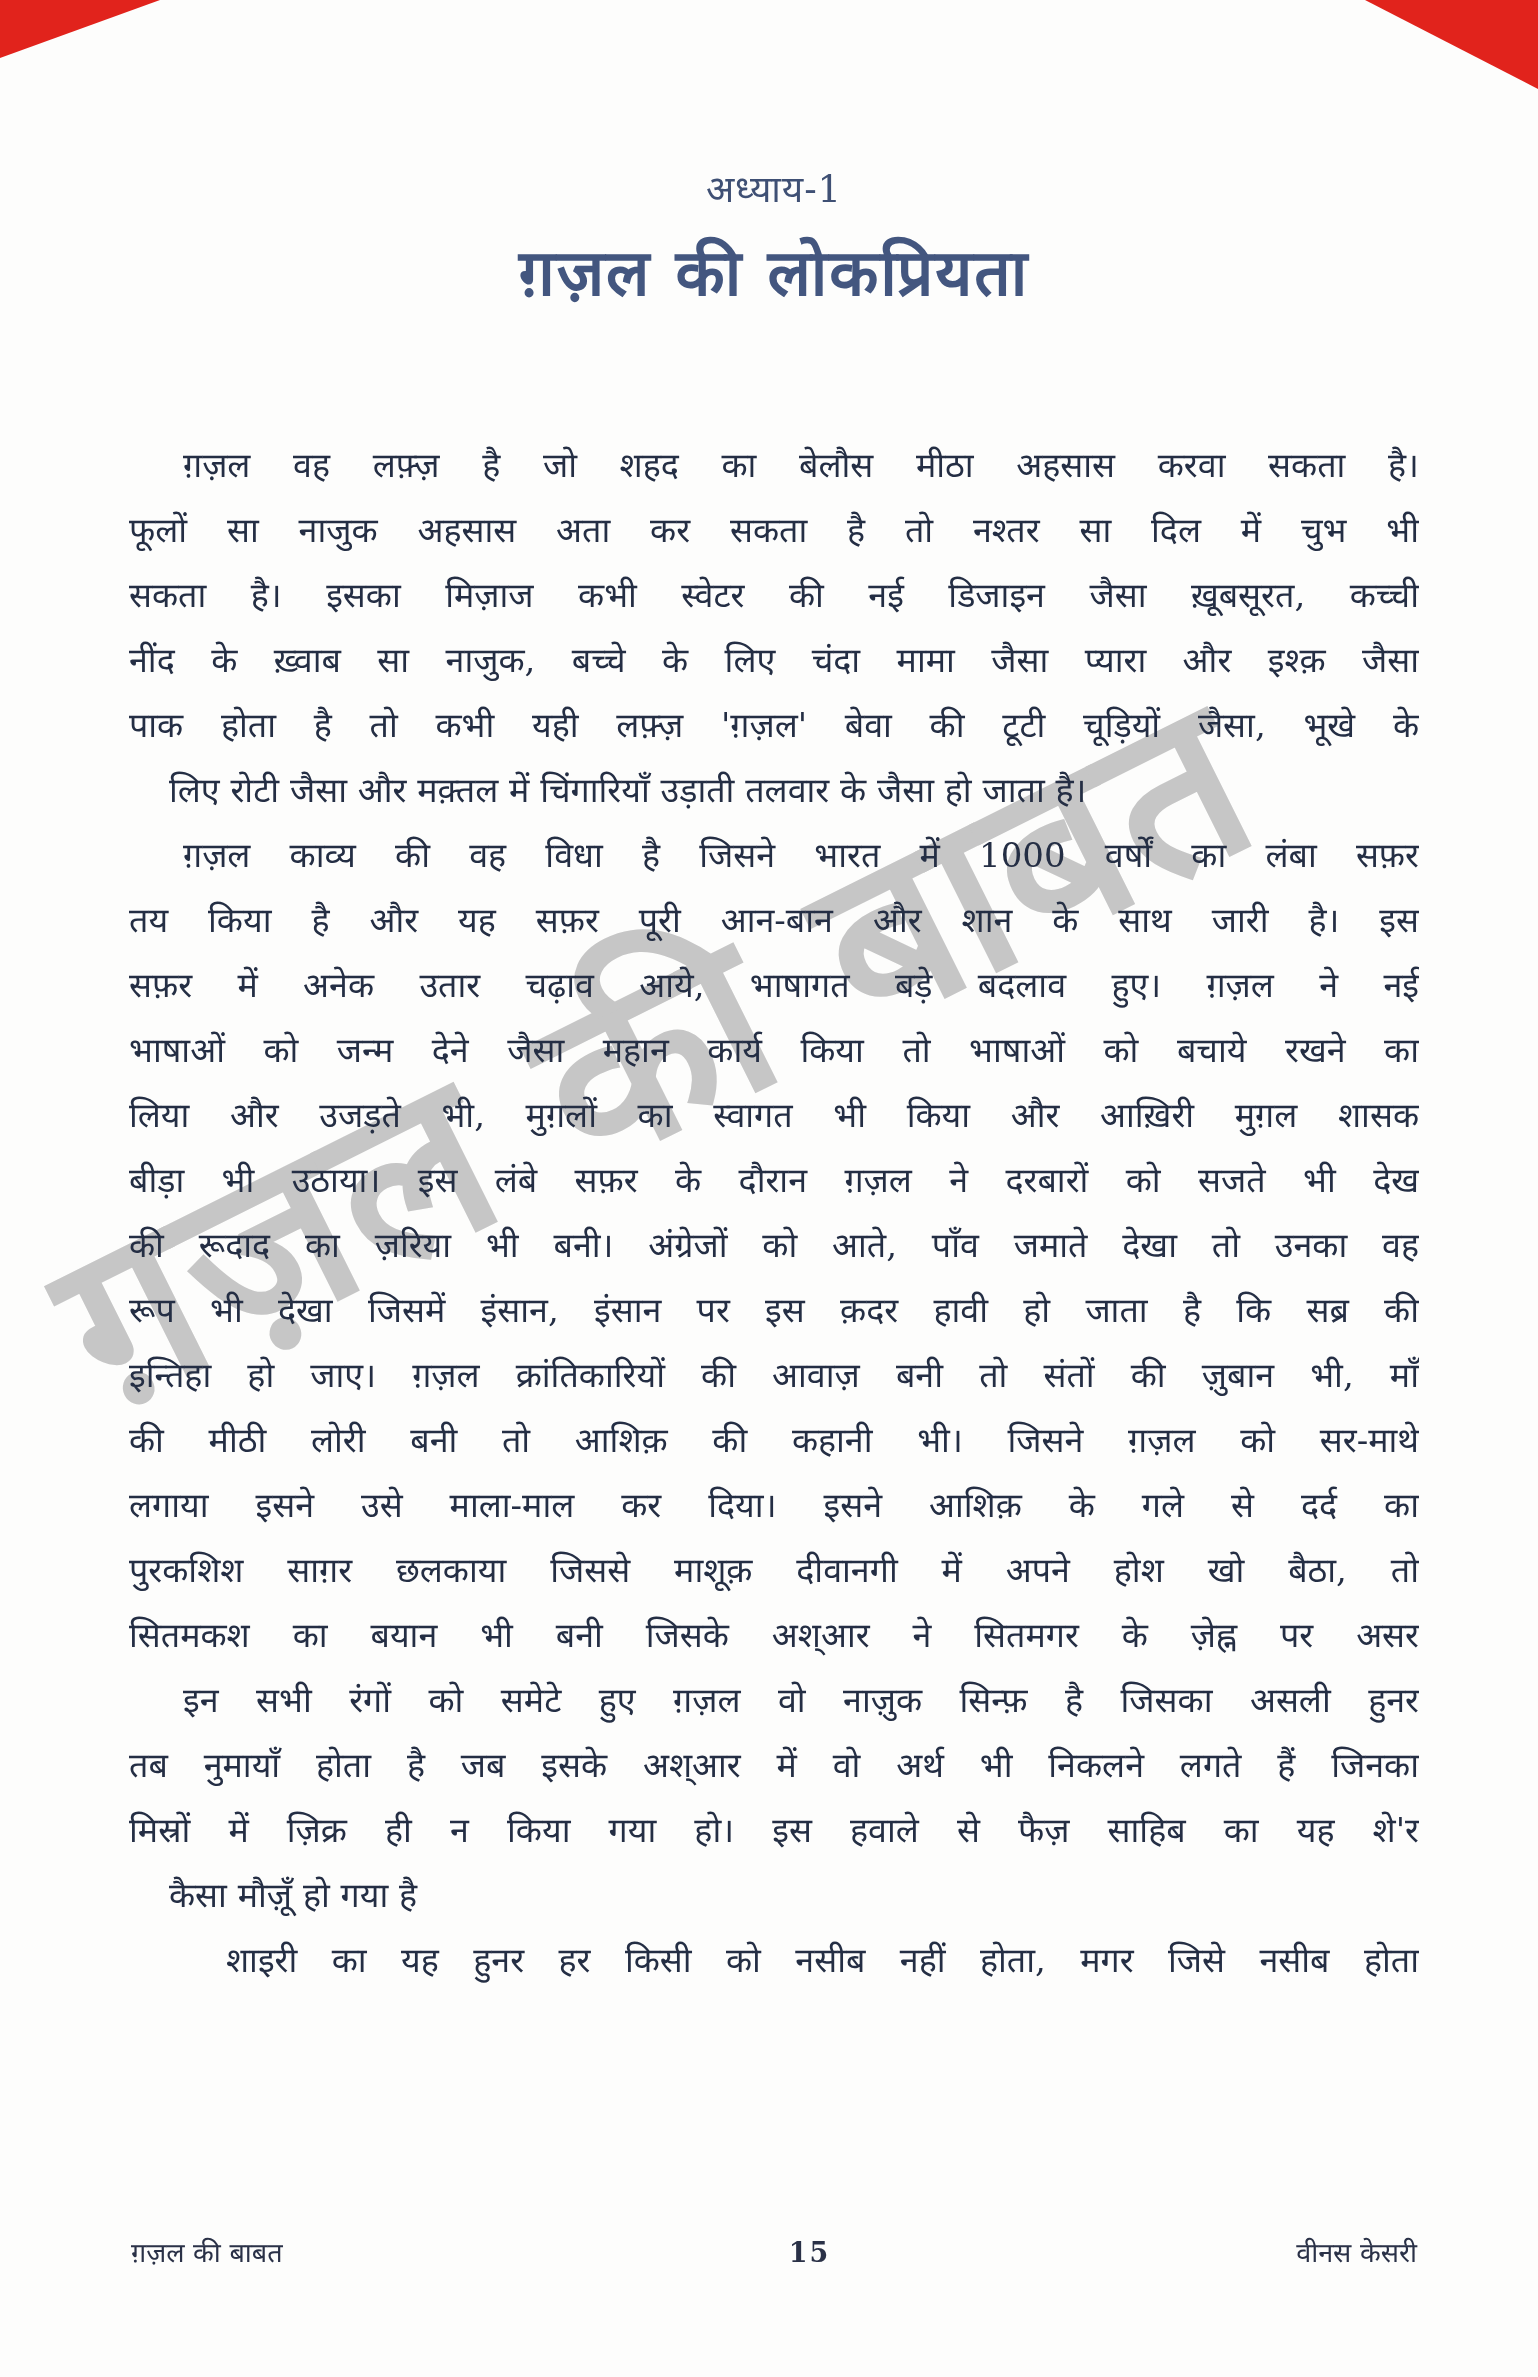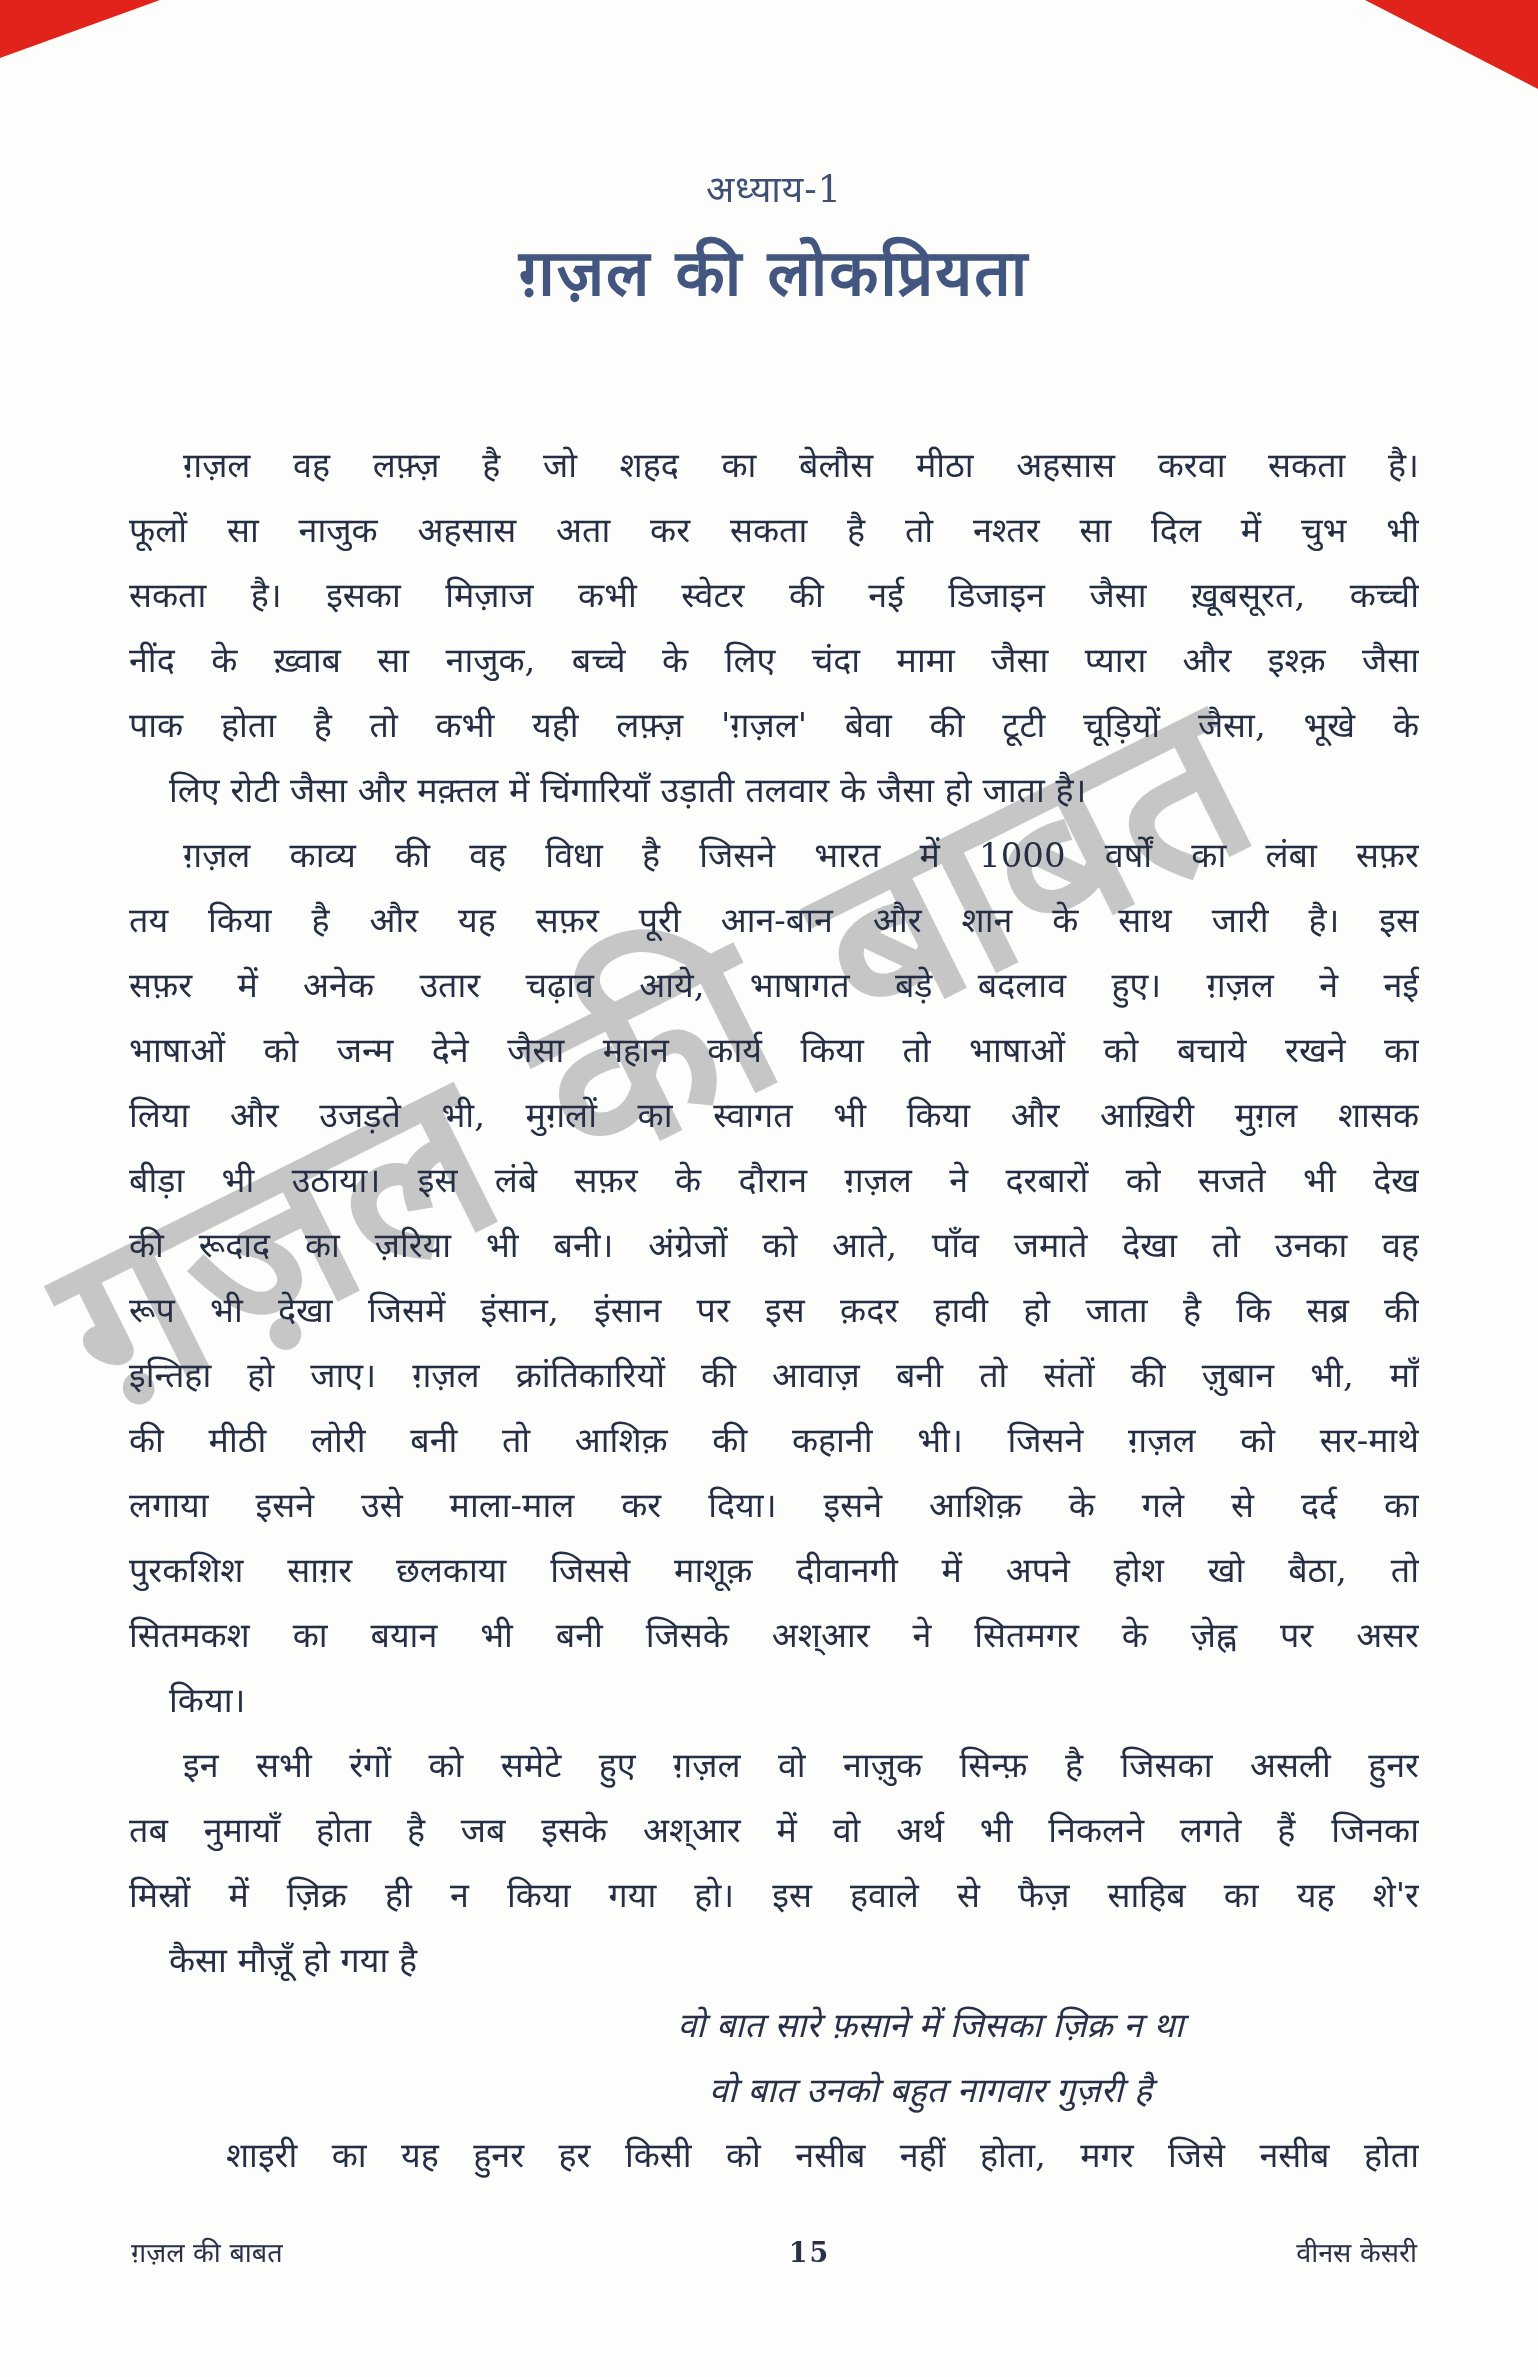--- a/index.html
+++ b/index.html
@@ -114,31 +114,26 @@
       <div class="line">भाषाओं को जन्म देने जैसा महान कार्य किया तो भाषाओं को बचाये रखने का</div>
       <div class="line">लिया और उजड़ते भी, मुग़लों का स्वागत भी किया और आख़िरी मुग़ल शासक</div>
       <div class="line">बीड़ा भी उठाया। इस लंबे सफ़र के दौरान ग़ज़ल ने दरबारों को सजते भी देख</div>
       <div class="line">की रूदाद का ज़रिया भी बनी। अंग्रेजों को आते, पाँव जमाते देखा तो उनका वह</div>
       <div class="line">रूप भी देखा जिसमें इंसान, इंसान पर इस क़दर हावी हो जाता है कि सब्र की</div>
       <div class="line">इन्तिहा हो जाए। ग़ज़ल क्रांतिकारियों की आवाज़ बनी तो संतों की ज़ुबान भी, माँ</div>
       <div class="line">की मीठी लोरी बनी तो आशिक़ की कहानी भी। जिसने ग़ज़ल को सर-माथे</div>
       <div class="line">लगाया इसने उसे माला-माल कर दिया। इसने आशिक़ के गले से दर्द का</div>
       <div class="line">पुरकशिश साग़र छलकाया जिससे माशूक़ दीवानगी में अपने होश खो बैठा, तो</div>
       <div class="line">सितमकश का बयान भी बनी जिसके अश्आर ने सितमगर के ज़ेह्न पर असर</div>
-      <div class="line para-end">किया।</div>
 
       <div class="line para-first">इन सभी रंगों को समेटे हुए ग़ज़ल वो नाज़ुक सिन्फ़ है जिसका असली हुनर</div>
       <div class="line">तब नुमायाँ होता है जब इसके अश्आर में वो अर्थ भी निकलने लगते हैं जिनका</div>
       <div class="line">मिस्रों में ज़िक्र ही न किया गया हो। इस हवाले से फैज़ साहिब का यह शे'र</div>
       <div class="line para-end">कैसा मौज़ूँ हो गया है</div>
 
-      <div class="couplet">
-        <div class="cline">वो बात सारे फ़साने में जिसका ज़िक्र न था</div>
-        <div class="cline">वो बात उनको बहुत नागवार गुज़री है</div>
-      </div>
 
       <div class="closing">शाइरी का यह हुनर हर किसी को नसीब नहीं होता, मगर जिसे नसीब होता</div>
     </section>
   </main>
 
   <footer class="pfooter">
     <span class="f-left">ग़ज़ल की बाबत</span>
     <span class="page-num">15</span>
     <span class="f-right">वीनस केसरी</span>
   </footer>

